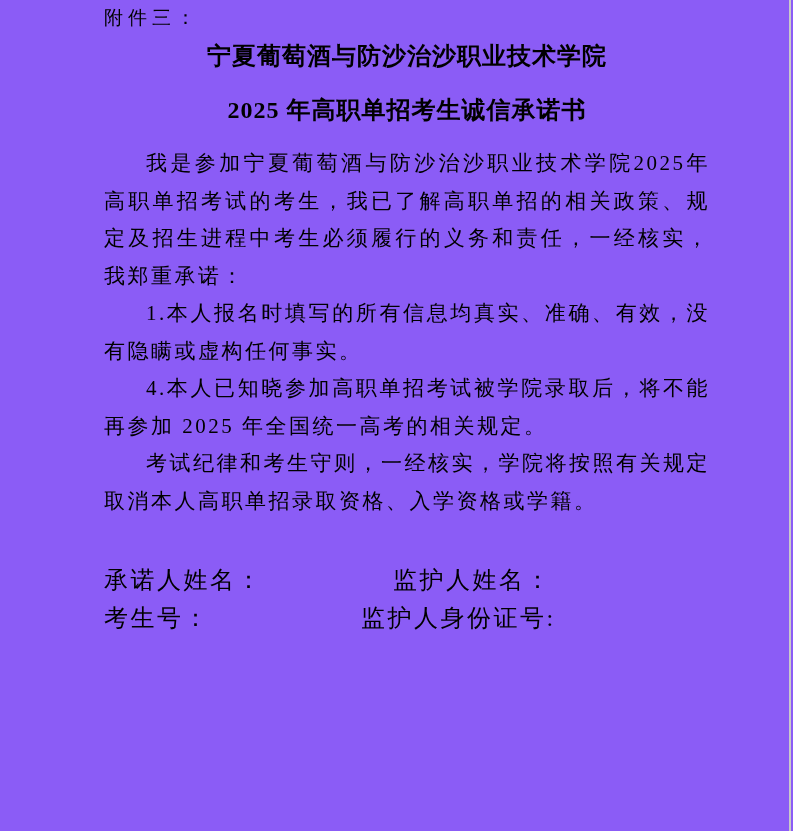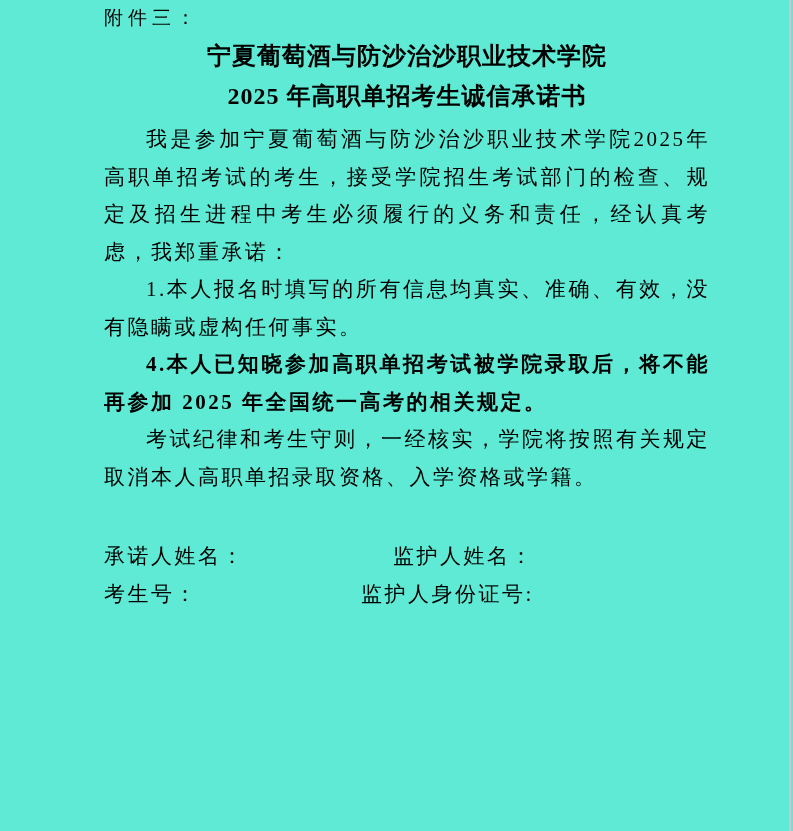--- a/index.html
+++ b/index.html
@@ -4,21 +4,21 @@
 <style>
   html, body {
     margin: 0;
     padding: 0;
     background: #ffffff;
   }
   .page {
     position: relative;
     width: 793px;
     height: 831px;
-    background: #5eead4;
+    background: #8b5cf6;
     overflow: hidden;
     color: #000000;
     font-family: "Liberation Serif", "DejaVu Serif", serif;
   }
   .page-edge {
     position: absolute;
     top: 0;
     right: 2px;
     width: 2px;
     height: 100%;
@@ -26,21 +26,21 @@
   }
   .content {
     padding: 4px 83px 0 104px;
   }
   .attachment {
     font-size: 19px;
     line-height: 28px;
     letter-spacing: 5px;
   }
   .title {
-    margin: 2px;
+    margin: 16px;
     font-size: 24px;
     font-weight: bold;
     text-align: center;
     line-height: 38px;
     letter-spacing: 1px;
   }
   .title-first {
     margin-top: 5px;
   }
   .para {
@@ -48,25 +48,25 @@
     font-size: 21px;
     line-height: 37.5px;
     letter-spacing: 2.5px;
     text-align: justify;
     text-indent: 2em;
   }
   .para-first {
     margin-top: 6px;
   }
   .para.bold {
-    font-weight: bold;
+    font-weight: normal;
   }
   .sig-row {
     display: flex;
-    font-size: 21px;
+    font-size: 24px;
     line-height: 37.5px;
     letter-spacing: 2.5px;
   }
   .sig-row-first {
     margin-top: 42px;
   }
   .sig-row-second {
   }
   .sig-col-a { width: 289px; }
   .sig-col-b { width: 257px; }
@@ -76,21 +76,21 @@
 
 <div class="page">
   <div class="content">
 
     <div class="attachment">附件三：</div>
 
     <h1 class="title title-first">宁夏葡萄酒与防沙治沙职业技术学院</h1>
 
     <h1 class="title">2025 年高职单招考生诚信承诺书</h1>
 
-    <p class="para para-first">我是参加宁夏葡萄酒与防沙治沙职业技术学院2025年高职单招考试的考生，接受学院招生考试部门的检查、规定及招生进程中考生必须履行的义务和责任，经认真考虑，我郑重承诺：</p>
+    <p class="para para-first">我是参加宁夏葡萄酒与防沙治沙职业技术学院2025年高职单招考试的考生，我已了解高职单招的相关政策、规定及招生进程中考生必须履行的义务和责任，一经核实，我郑重承诺：</p>
 
     <p class="para">1.本人报名时填写的所有信息均真实、准确、有效，没有隐瞒或虚构任何事实。</p>
 
 
 
     <p class="para bold">4.本人已知晓参加高职单招考试被学院录取后，将不能再参加 2025 年全国统一高考的相关规定。</p>
 
     <p class="para">考试纪律和考生守则，一经核实，学院将按照有关规定取消本人高职单招录取资格、入学资格或学籍。</p>
 
     <div class="sig-row sig-row-first">

